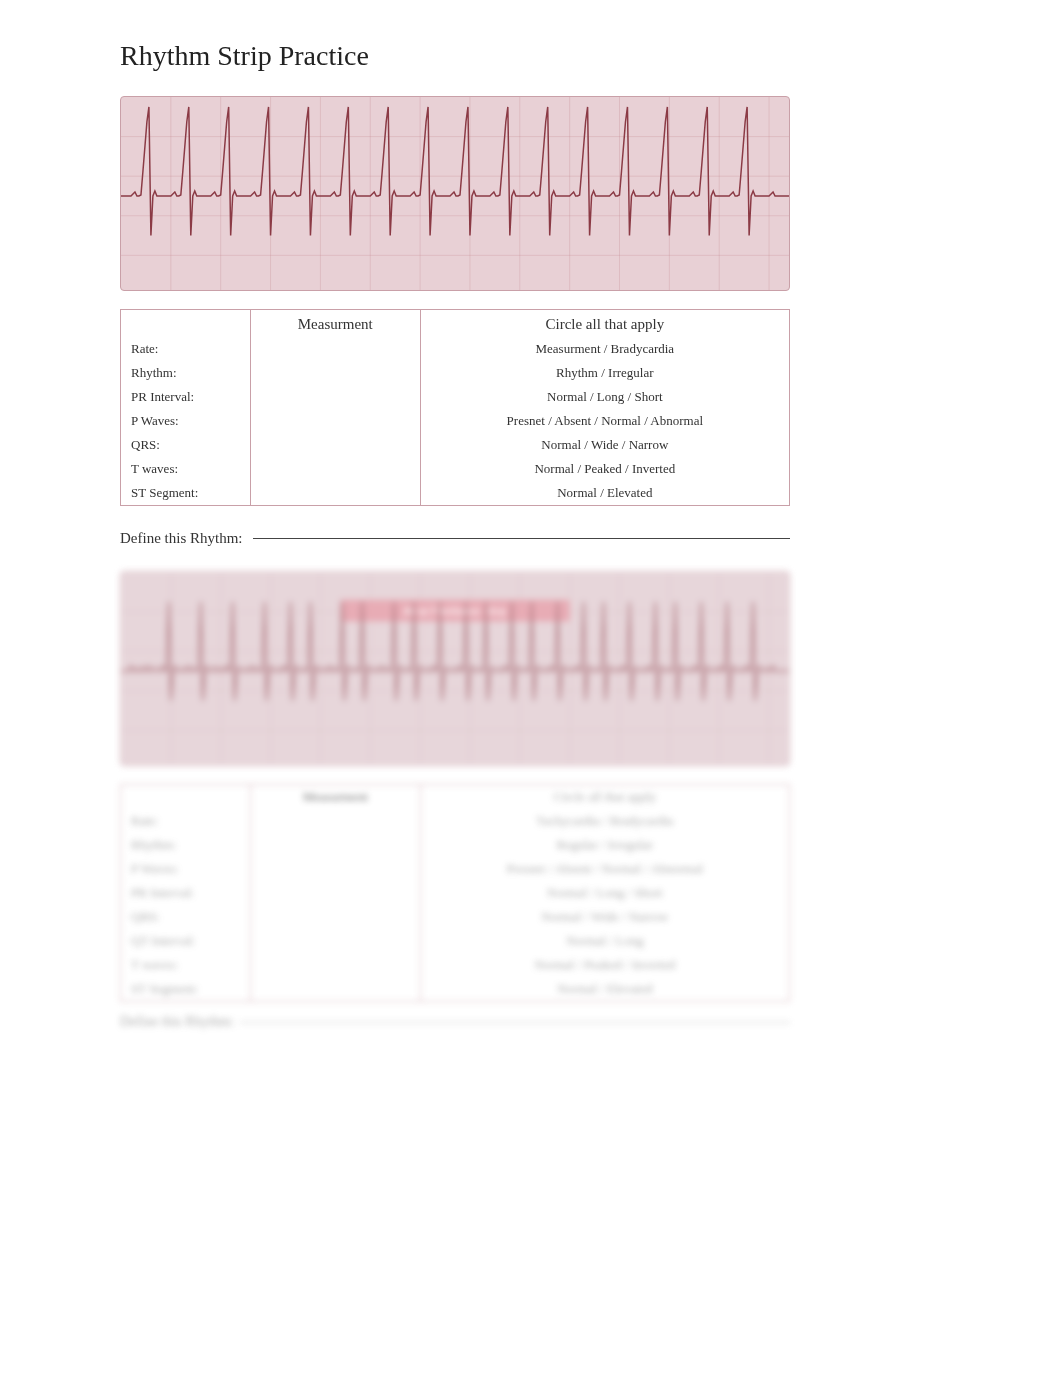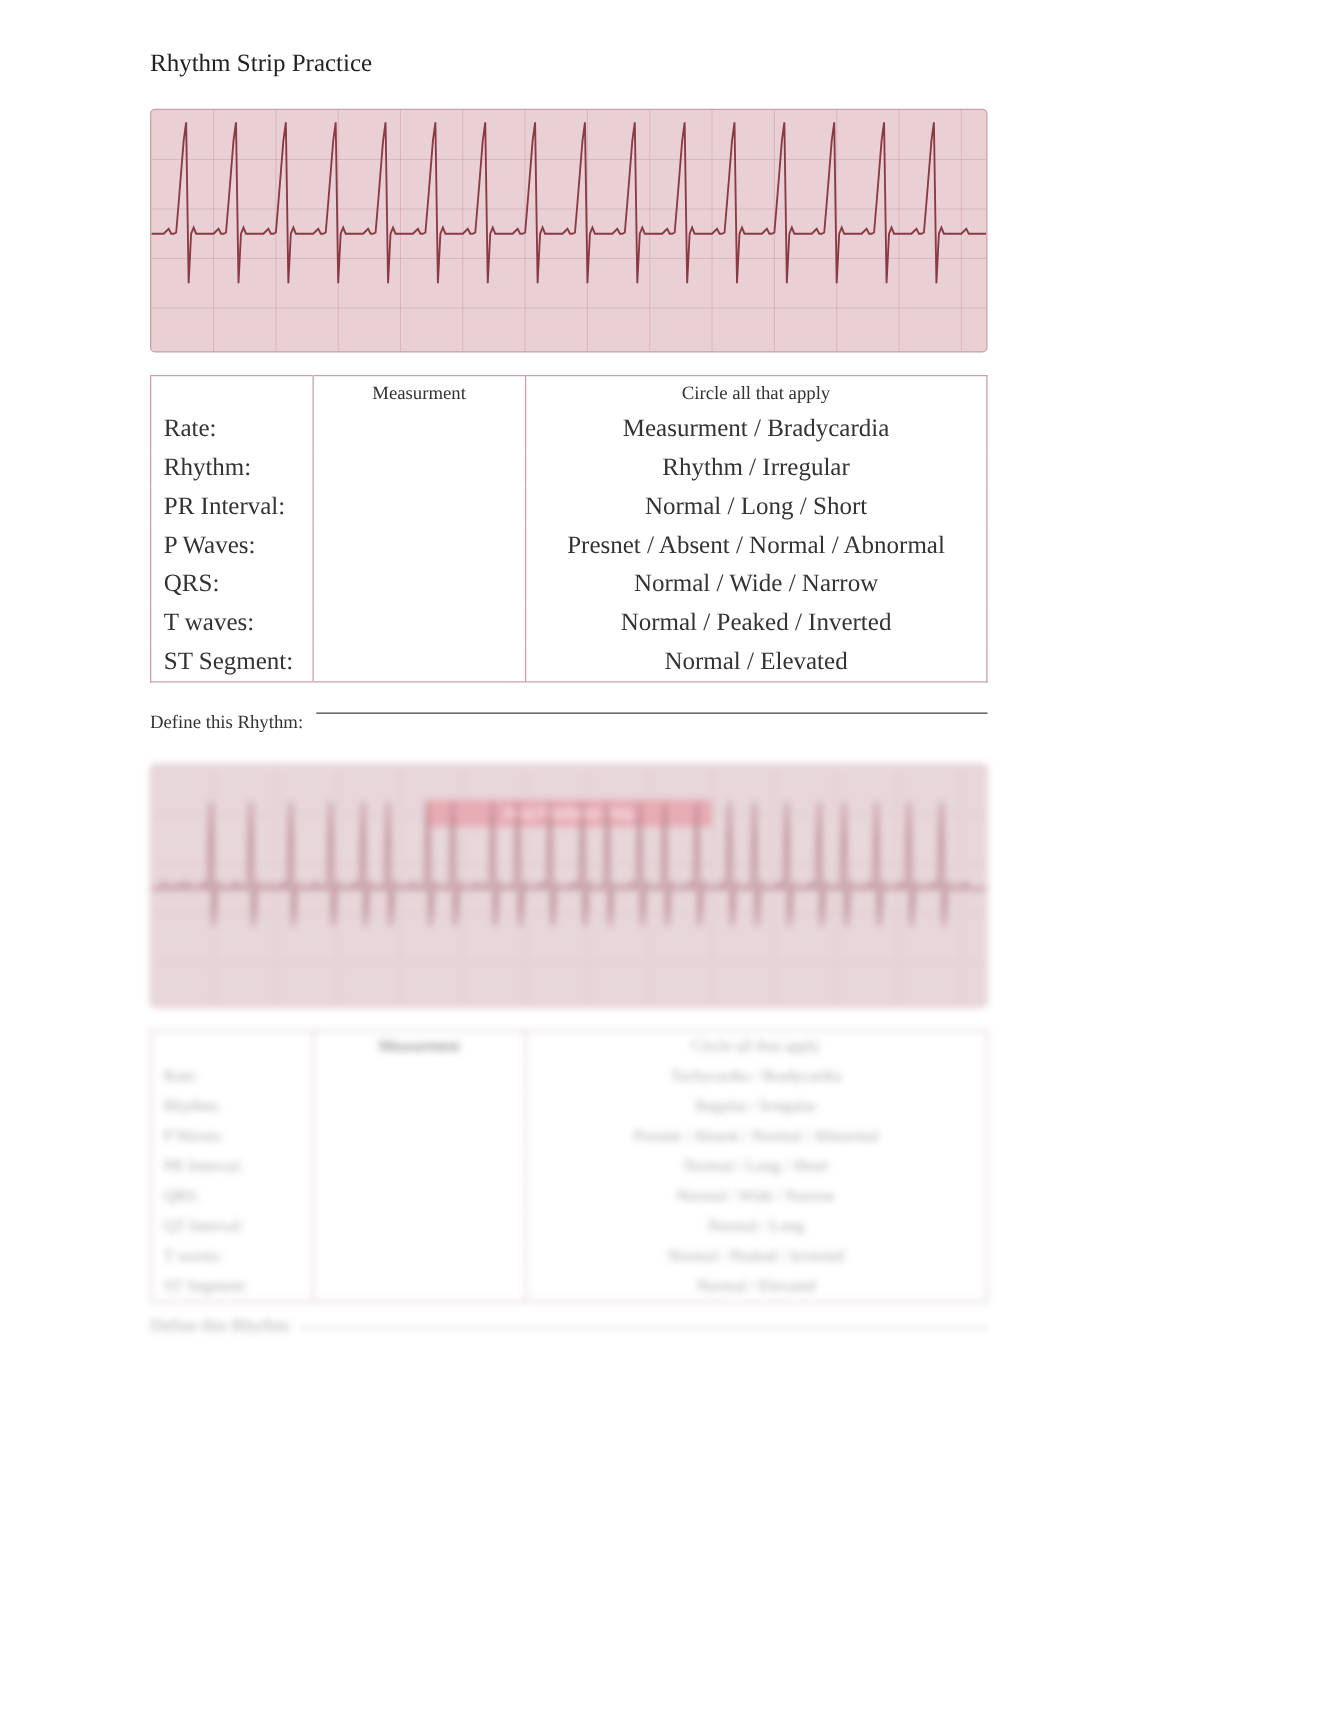--- a/index.html
+++ b/index.html
@@ -7,21 +7,21 @@
     body {
       background: #fff;
       font-family: Georgia, 'Times New Roman', serif;
       color: #333;
       width: 1062px;
       min-height: 1376px;
       padding: 40px 120px;
     }
 
     .page-title {
-      font-size: 20px;
+      font-size: 28px;
       font-weight: normal;
       margin-bottom: 24px;
       color: #222;
     }
 
     
     .ecg-strip {
       width: 670px;
       height: 195px;
       background: #e8d0d5;
@@ -41,21 +41,21 @@
     .data-table {
       width: 670px;
       border: 1px solid #c9a0a8;
       border-collapse: collapse;
       margin-bottom: 24px;
     }
 
     .data-table td {
       padding: 4px 10px;
       vertical-align: top;
-      font-size: 20px;
+      font-size: 13px;
     }
 
     .data-table .col-label {
       width: 130px;
       color: #333;
       border-right: 1px solid #c9a0a8;
     }
 
     .data-table .col-measure {
       width: 170px;
@@ -82,20 +82,21 @@
     .data-table tr {
       border-bottom: none;
     }
 
     
     .define-line {
       font-size: 15px;
       color: #333;
       margin-bottom: 24px;
       display: flex;
+      align-items: center;
       gap: 4px;
       width: 670px;
     }
 
     .define-line .label {
       white-space: nowrap;
     }
 
     .define-line .underline {
       flex: 1;

